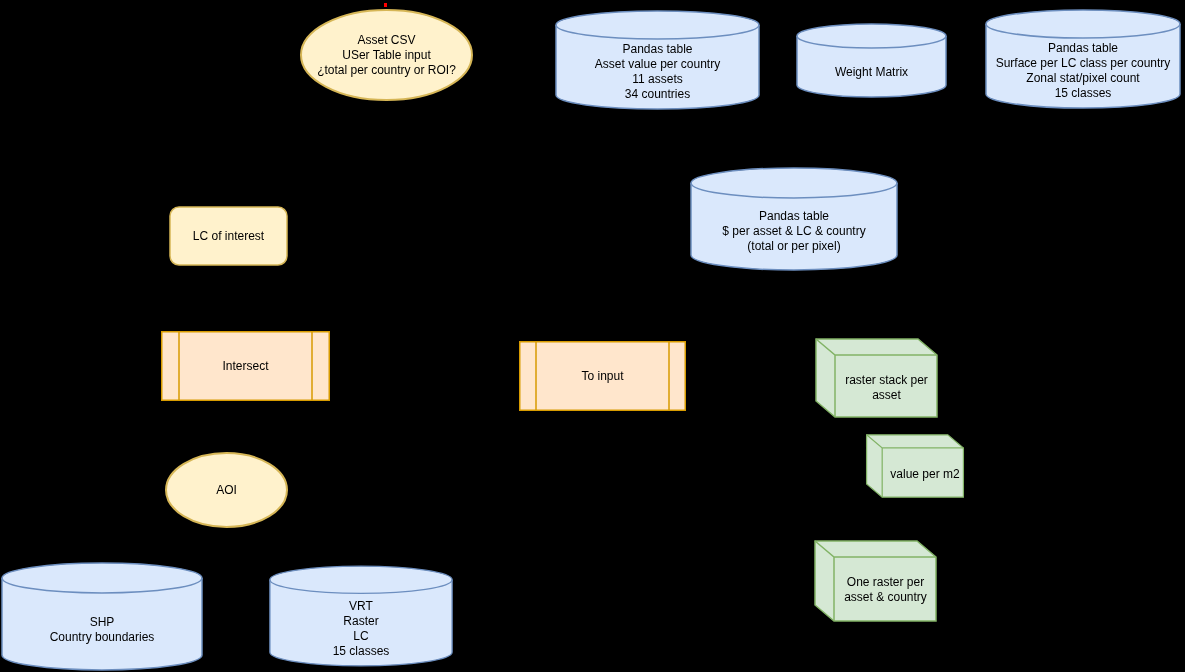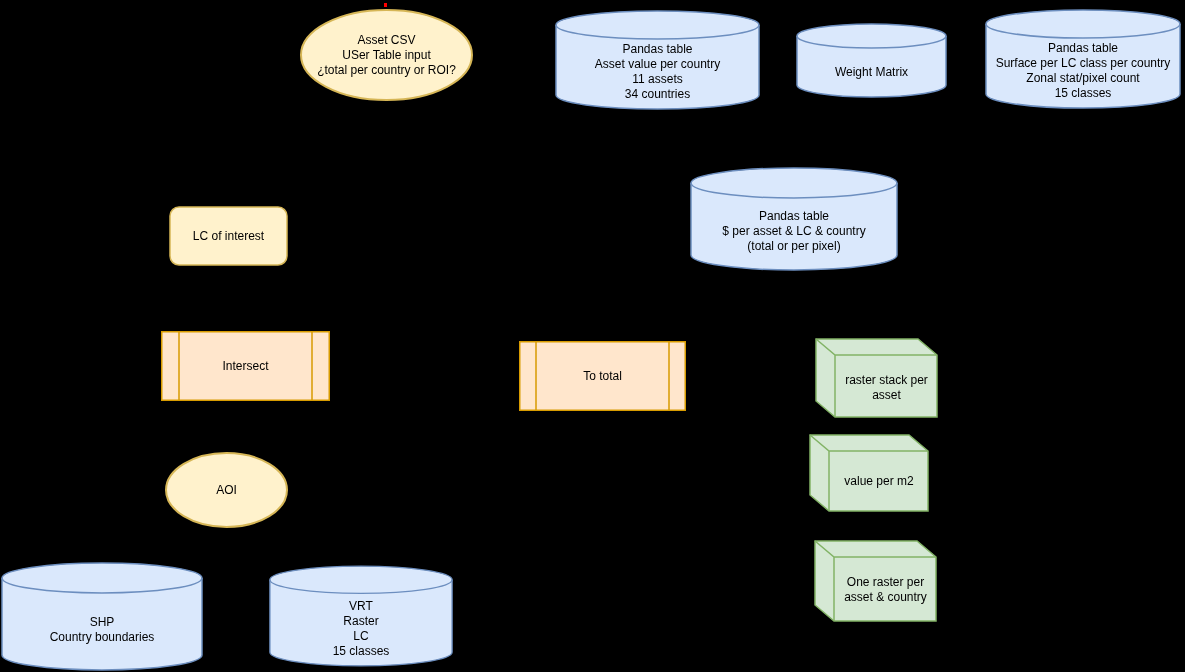--- a/index.html
+++ b/index.html
@@ -97,33 +97,33 @@
       <path class="ln f-orange sw15" d="M18,1 L18,69 M151,1 L151,69"></path>
     </svg>
     <div class="label">Intersect</div>
   </div>
 
   <div class="node" style="left:519px;top:341px;width:167px;height:70px;">
     <svg viewBox="0 0 167 70">
       <rect class="f-orange sw15" x="0.75" y="0.75" width="165.5" height="68.5"></rect>
       <path class="ln f-orange sw15" d="M17,1 L17,69 M150,1 L150,69"></path>
     </svg>
-    <div class="label">To total</div>
+    <div class="label">To input</div>
   </div>
 
   <div class="node" style="left:815px;top:338px;width:123px;height:80px;">
     <svg viewBox="0 0 123 80">
       <path class="f-green sw15" d="M1,1 L103,1 L122,17 L122,79 L20,79 L1,63 Z"></path>
       <path class="ln f-green sw15" d="M1,1 L20,17 L122,17 M20,17 L20,79"></path>
     </svg>
     <div class="label" style="padding-left:20px;padding-top:20px;">raster stack per
 asset</div>
   </div>
 
-  <div class="node" style="left:809px;top:434px;width:120px;height:78px;">
+  <div class="node" style="left:855px;top:434px;width:120px;height:64px;">
     <svg viewBox="0 0 120 78">
       <path class="f-green sw15" d="M1,1 L100,1 L119,17 L119,77 L20,77 L1,61 Z"></path>
       <path class="ln f-green sw15" d="M1,1 L20,17 L119,17 M20,17 L20,77"></path>
     </svg>
     <div class="label" style="padding-left:20px;padding-top:17px;">value per m2</div>
   </div>
 
   <div class="node" style="left:165px;top:452px;width:123px;height:76px;">
     <svg viewBox="0 0 123 76">
       <ellipse class="f-yellow sw2" cx="61.5" cy="38" rx="60.5" ry="37"></ellipse>

